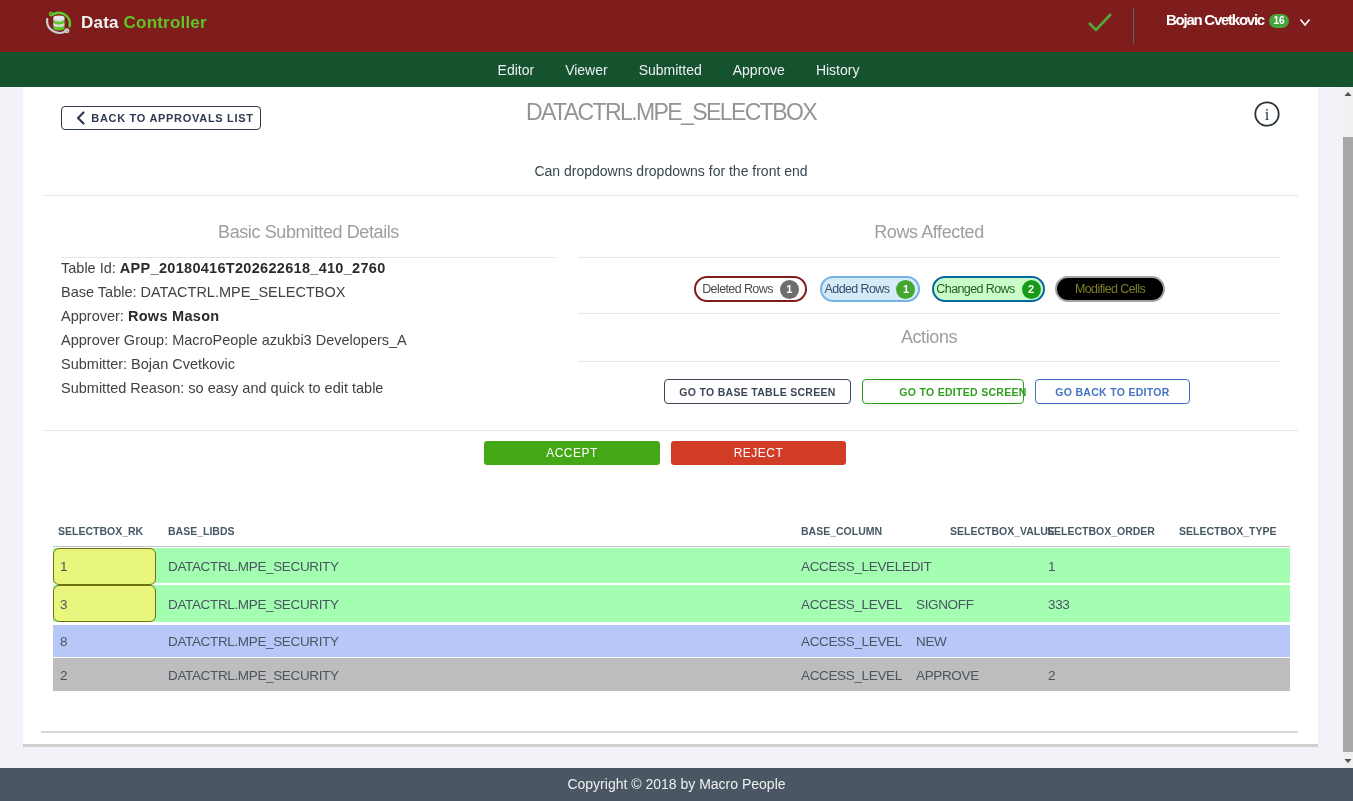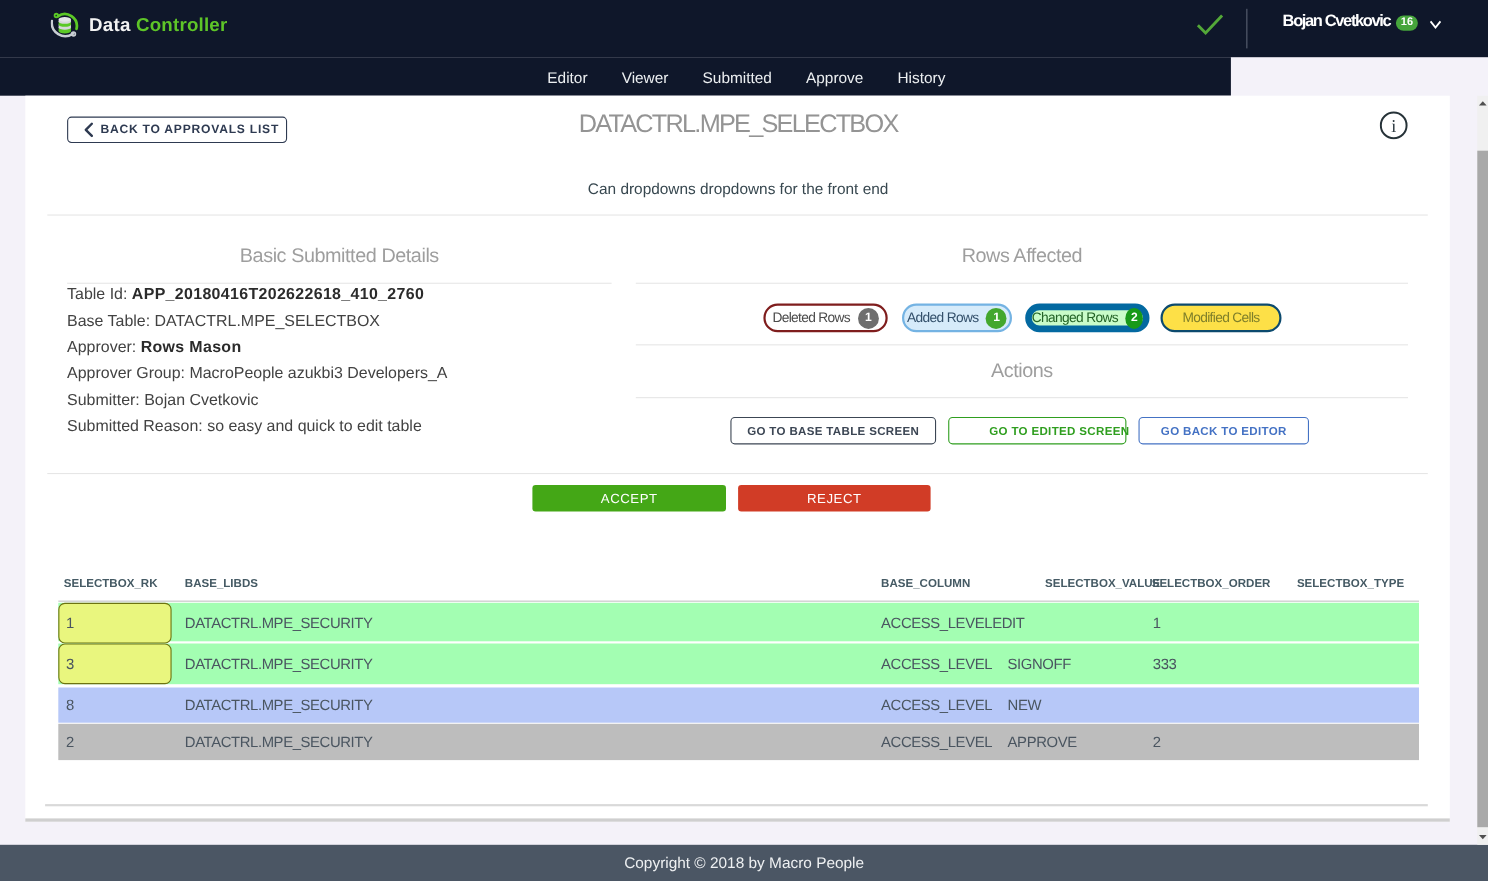--- a/index.html
+++ b/index.html
@@ -1,29 +1,29 @@
 <!DOCTYPE html>
 <html><head>
 <meta charset="utf-8">
 <style>
   * { margin:0; padding:0; box-sizing:border-box; }
   html,body { width:1353px; height:801px; overflow:hidden; }
   body { font-family:"Liberation Sans", sans-serif; background:#f4f2f9; position:relative; }
   .abs { position:absolute; }
 
   
-  #topbar { position:absolute; left:0; top:0; width:1353px; height:52px; background:#0f172a; }
+  #topbar { position:absolute; left:0; top:0; width:1353px; height:52px; background:#7f1d1d; }
   #logo-text { position:absolute; left:81px; top:13px; font-size:17px; font-weight:bold; color:#f2f2f2; letter-spacing:0.2px; }
   #logo-text .green { color:#5ec528; }
   #user { position:absolute; left:1166px; top:11px; color:#fff; font-size:15px; font-weight:bold; letter-spacing:-1.25px; white-space:nowrap; }
   #badge16 { position:absolute; left:1269px; top:14px; width:20px; height:14px; background:#46a53c; border-radius:7px; color:#fff; font-size:10px; font-weight:bold; text-align:center; line-height:14px; }
   #vline { position:absolute; left:1133px; top:8px; width:1px; height:36px; background:#5a6373; }
 
   
-  #navbar { position:absolute; left:0; top:52px; width:1119px; height:35px; background:#0f172a; }
+  #navbar { position:absolute; left:0; top:52px; width:1353px; height:35px; background:#14532d; }
   #navbar .links { position:absolute; left:2px; top:0; width:1353px; height:100%; display:flex; justify-content:center; align-items:center; gap:31px; }
   #navbar a { color:#eceff1; font-size:14px; text-decoration:none; }
 
   
   #card { position:absolute; left:23px; top:87px; width:1295px; height:660px; background:#ffffff; border-bottom:3px solid #cfcfcf; }
 
   #backbtn { position:absolute; left:61px; top:106px; width:200px; height:24px; border:1.5px solid #2e3a51; border-radius:4px; background:#fff; color:#2e3a51; font-size:11px; font-weight:bold; letter-spacing:0.7px; display:flex; align-items:center; justify-content:center; padding-left:7px; white-space:nowrap; }
   #pagetitle { position:absolute; left:330px; top:99px; width:682px; text-align:center; font-size:23px; color:#949494; letter-spacing:-1.6px; }
   #subtitle { position:absolute; left:330px; top:163px; width:682px; text-align:center; font-size:14px; color:#37474f; }
   .hr { position:absolute; height:1px; background:#e6e6e6; }
@@ -117,22 +117,22 @@
 <div class="detline" style="top:308px;">Approver: <b>Rows Mason</b></div>
 <div class="detline" style="top:332px;">Approver Group: MacroPeople azukbi3 Developers_A</div>
 <div class="detline" style="top:356px;">Submitter: Bojan Cvetkovic</div>
 <div class="detline" style="top:380px;">Submitted Reason: so easy and quick to edit table</div>
 
 <div class="sectitle" style="left:578px; top:222px; width:702px;">Rows Affected</div>
 <div class="hr" style="left:578px; top:257px; width:702px;"></div>
 
 <div class="pill" style="left:694px; width:113px; background:#fff; border:2px solid #7f1d1d; color:#4b4b4b;">Deleted Rows<span class="cnt" style="background:#6e6e6e;">1</span></div>
 <div class="pill" style="left:820px; width:100px; background:#d6ebfa; border:2px solid #74b3e3; color:#33506b;">Added Rows<span class="cnt" style="background:#43a72d;">1</span></div>
-<div class="pill" style="left:932px; width:113px; background:#c9fcc9; border:6px solid #0369a1; color:#236327;">Changed Rows<span class="cnt" style="background:#189a19;">2</span></div>
-<div class="pill" style="left:1055px; width:110px; background:#fde047; border:2px solid #0c4a6e; color:#7f7f2a;">Modified Cells</div>
+<div class="pill" style="left:932px; width:113px; background:#c9fcc9; border:2px solid #0369a1; color:#236327;">Changed Rows<span class="cnt" style="background:#189a19;">2</span></div>
+<div class="pill" style="left:1055px; width:110px; background:#000000; border:2px solid #a3a3a3; color:#7f7f2a;">Modified Cells</div>
 
 <div class="hr" style="left:578px; top:313px; width:702px;"></div>
 <div class="sectitle" style="left:578px; top:327px; width:702px;">Actions</div>
 <div class="hr" style="left:578px; top:361px; width:702px;"></div>
 
 <div class="actbtn" style="left:664px; width:187px; border:1.5px solid #3c4654; color:#3c4654;">GO TO BASE TABLE SCREEN</div>
 <div class="actbtn" style="left:862px; width:162px; border:1.5px solid #2f9e1f; color:#2f9e1f;padding-left:40px;">GO TO EDITED SCREEN</div>
 <div class="actbtn" style="left:1035px; width:155px; border:1.5px solid #4472c4; color:#4472c4;">GO BACK TO EDITOR</div>
 
 <div class="hr" style="left:43px; top:430px; width:1255px;"></div>

